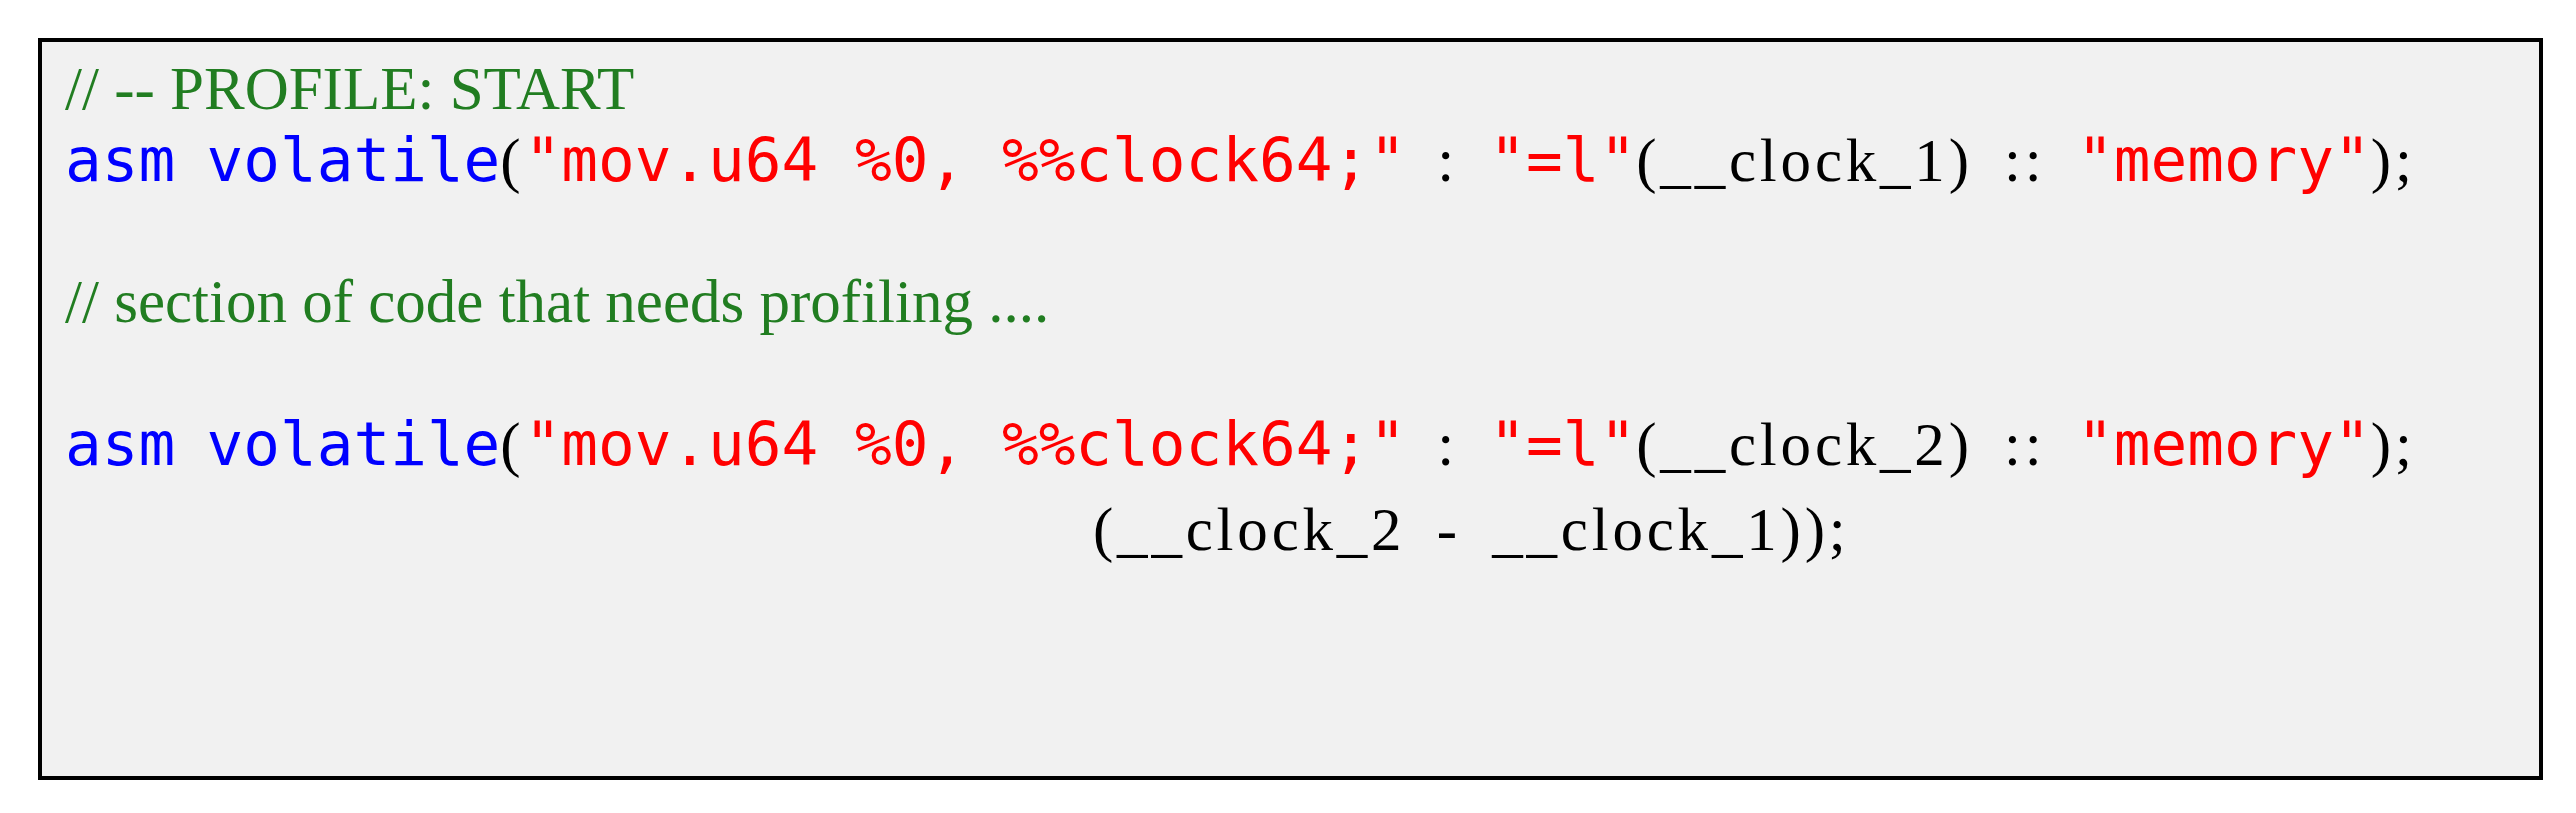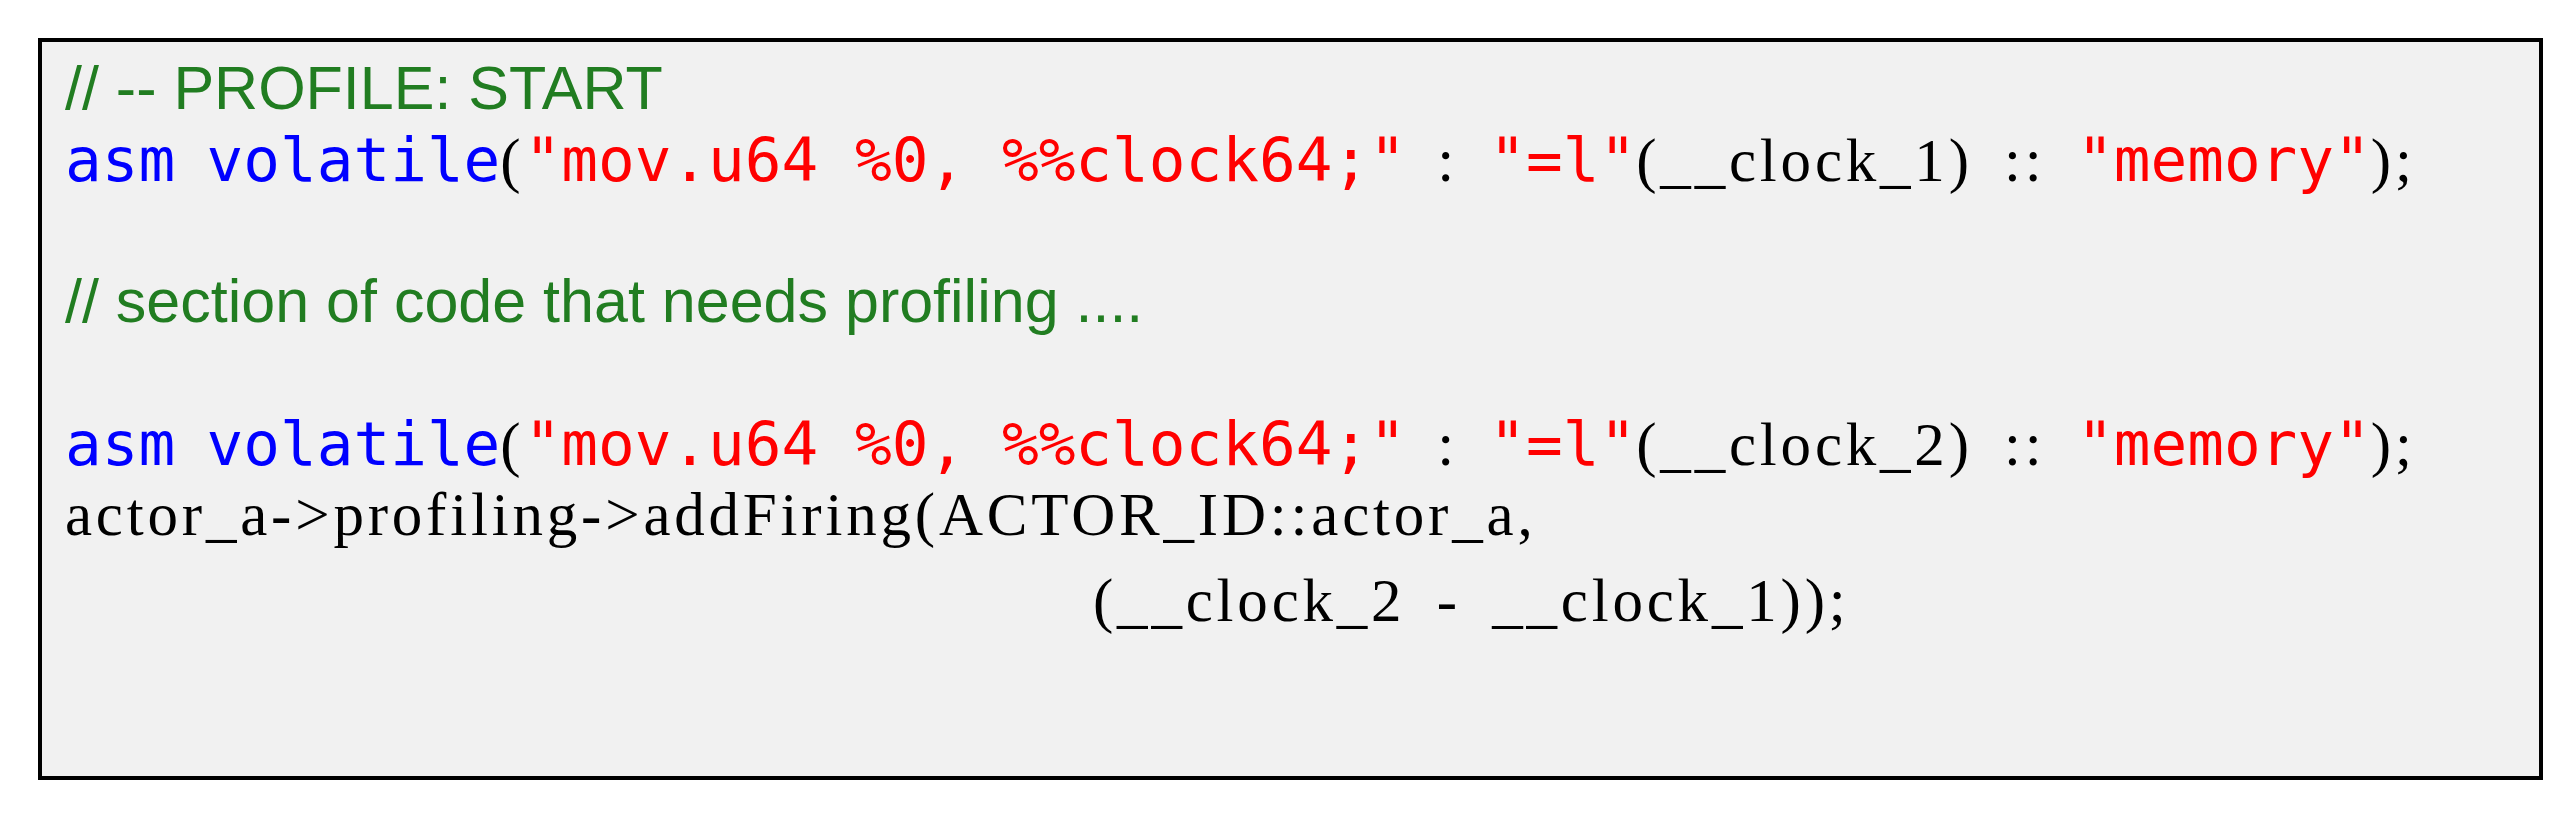--- a/index.html
+++ b/index.html
@@ -31,21 +31,21 @@
   }
   .code-line{
     height:71px;
     line-height:71px;
     white-space:pre;
     font-size:61px;
   }
   .seg{white-space:pre;}
   .seg-comment{
     color:var(--comment);
-    font-family:Liberation Sans, sans-serif;
+    font-family:Liberation Serif, serif;
   }
   .seg-keyword{
     color:var(--keyword);
     font-family:"DejaVu Sans Mono", monospace;
     text-align:right;
   }
   .seg-string{
     color:var(--string);
     font-family:"DejaVu Sans Mono", monospace;
   }
@@ -66,16 +66,15 @@
 </head>
 <body>
 
 <div class="code-box" id="code-listing-box">
     <div class="code-line"><span class="seg seg-comment">// -- PROFILE: START</span></div>
     <div class="code-line"><span class="seg seg-keyword">asm</span><span class="seg seg-plain"> </span><span class="seg seg-keyword">volatile</span><span class="seg seg-plain">(</span><span class="seg seg-string">"mov.u64 %0, %%clock64;"</span><span class="seg seg-plain"> : </span><span class="seg seg-string">"=l"</span><span class="seg seg-plain">(__clock_1) :: </span><span class="seg seg-string">"memory"</span><span class="seg seg-plain">);</span></div>
     <div class="code-line">&nbsp;</div>
     <div class="code-line"><span class="seg seg-comment">// section of code that needs profiling ....</span></div>
     <div class="code-line">&nbsp;</div>
     <div class="code-line"><span class="seg seg-keyword">asm</span><span class="seg seg-plain"> </span><span class="seg seg-keyword">volatile</span><span class="seg seg-plain">(</span><span class="seg seg-string">"mov.u64 %0, %%clock64;"</span><span class="seg seg-plain"> : </span><span class="seg seg-string">"=l"</span><span class="seg seg-plain">(__clock_2) :: </span><span class="seg seg-string">"memory"</span><span class="seg seg-plain">);</span></div>
-    <div class="code-line"><span class="seg seg-plain">actor_a-&gt;profiling-&gt;addFiring(ACTOR_ID::actor_a,</span></div>
     <div class="code-line"><span class="seg seg-indent">                              </span><span class="seg seg-plain">(__clock_2 - __clock_1));</span></div>
   </div>
 
 
 </body></html>

